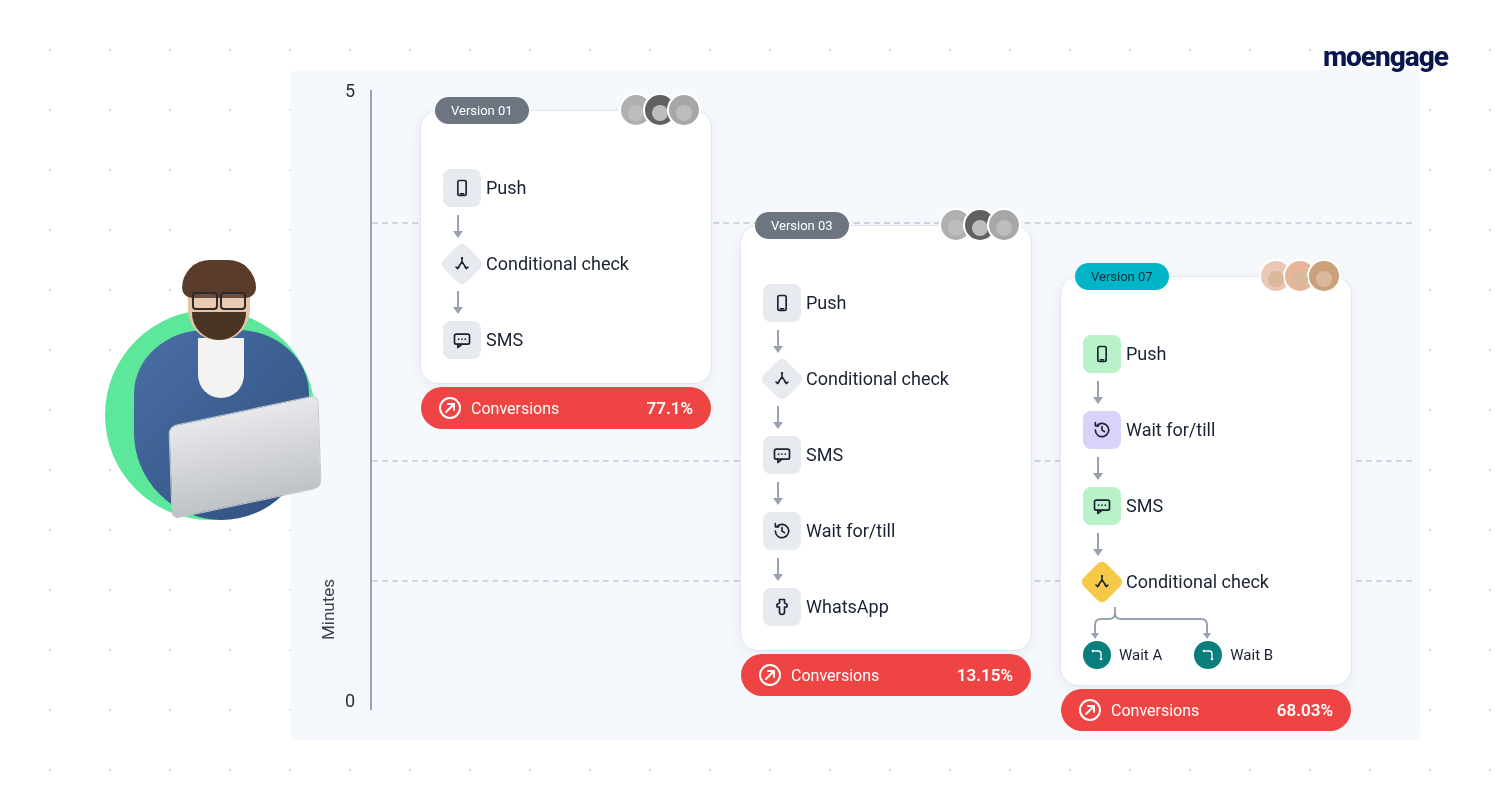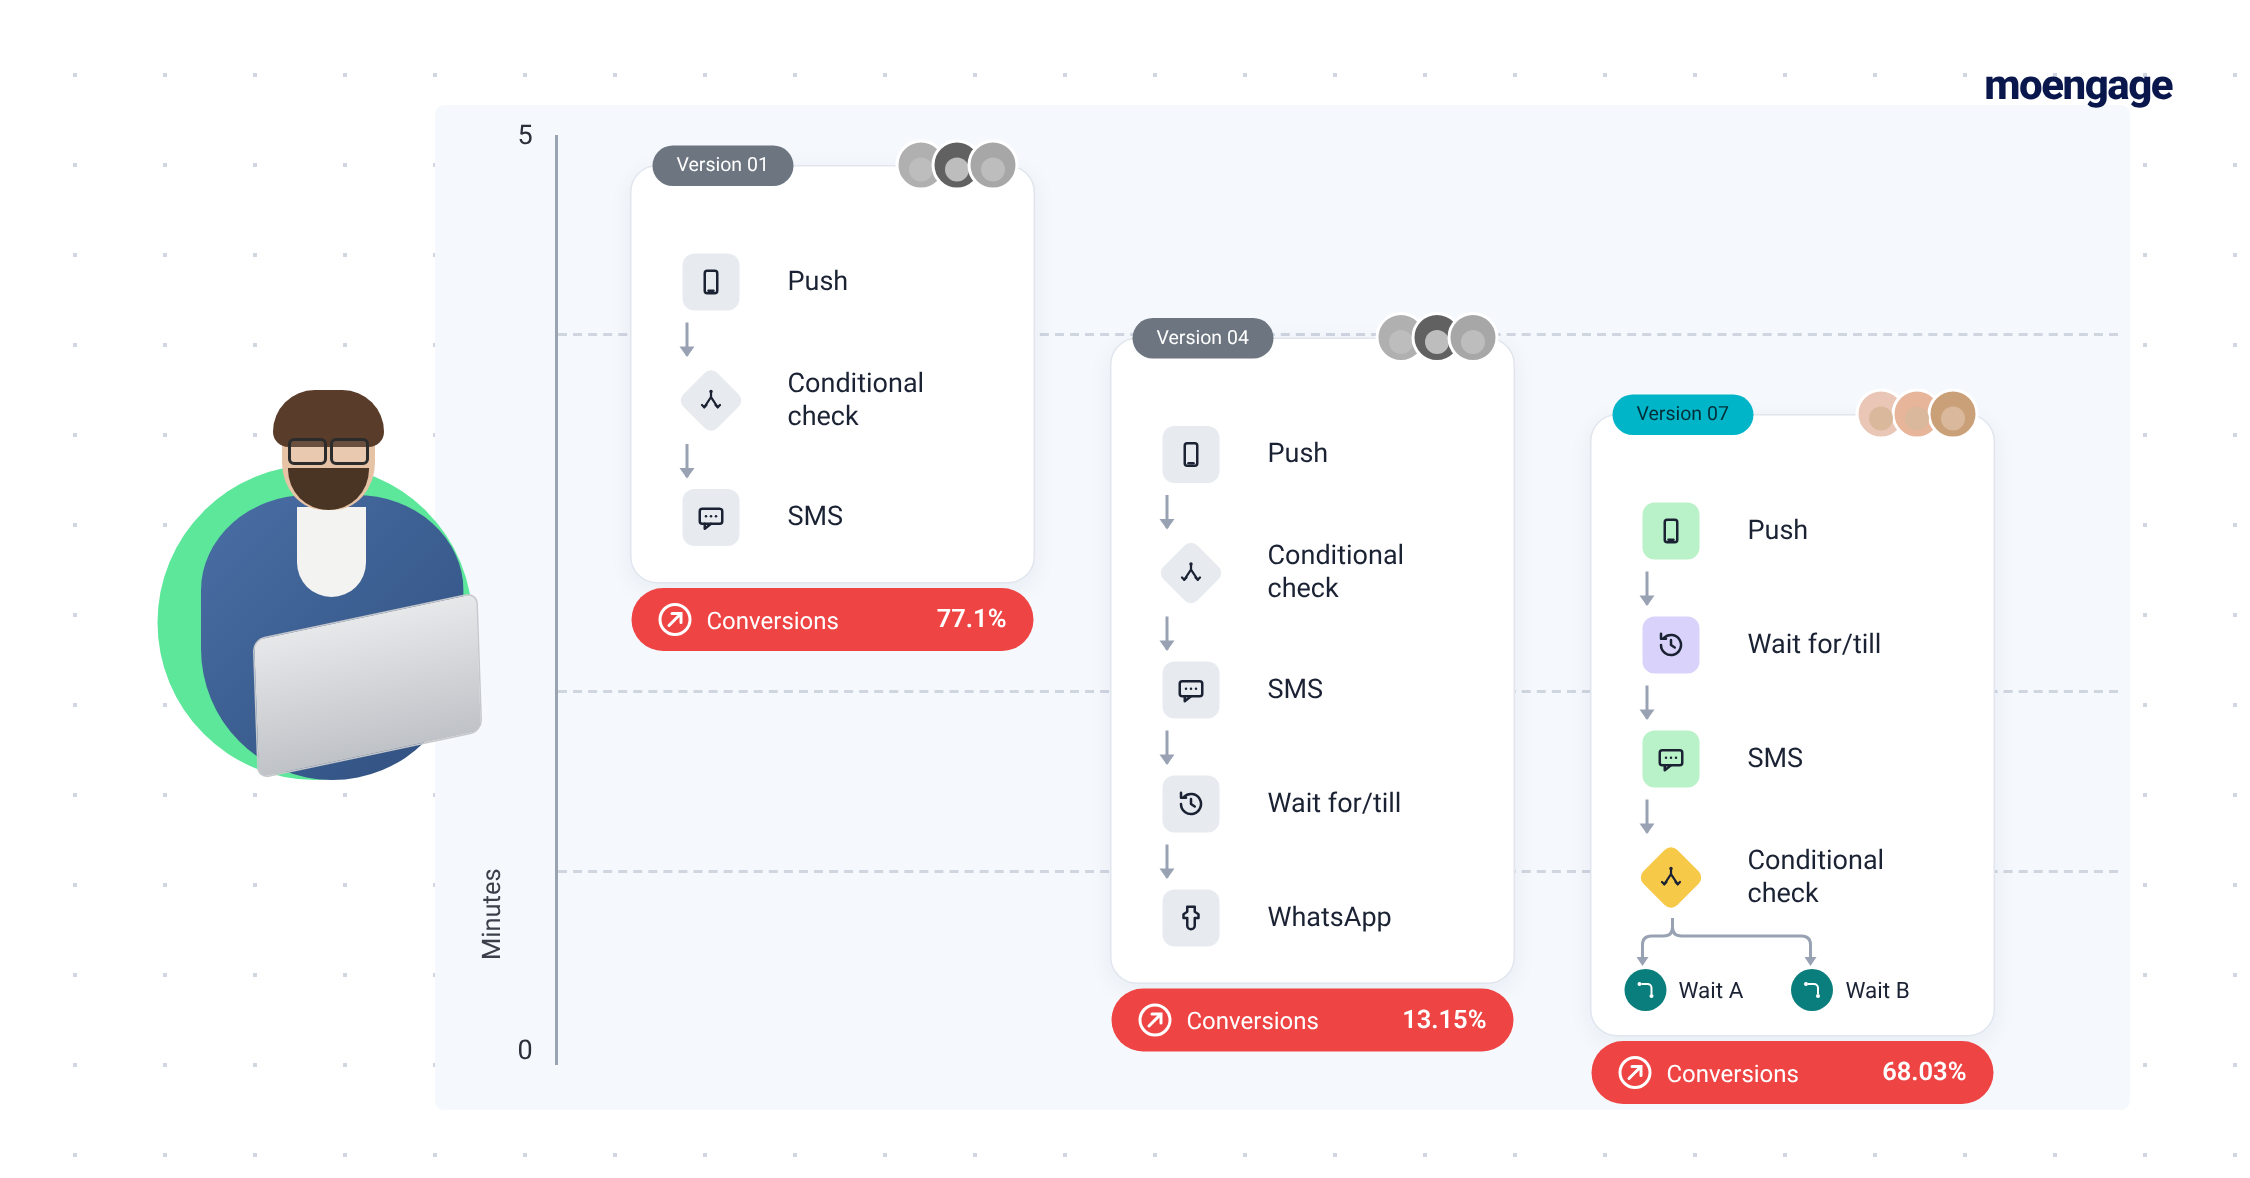--- a/index.html
+++ b/index.html
@@ -159,21 +159,21 @@
   }
 
   
   .card {
     position: absolute;
     background: #fff;
     border: 1px solid #e1e6ee;
     border-radius: 18px;
     box-shadow: 0 4px 16px rgba(10,30,80,.06);
     z-index: 4;
-    width: 270px;
+    width: 292px;
   }
   .card-header {
     position: relative;
     height: 44px;
   }
   .version-pill {
     position: absolute;
     left: 14px; top: -14px;
     padding: 6px 16px;
     border-radius: 18px;
@@ -205,23 +205,23 @@
   .avatar.c3 { background: #c8a184; }
   .avatar.color1 { background: #e9c6b6; }
   .avatar.color2 { background: #e7b59a; }
   .avatar.color3 { background: #caa078; }
 
   .steps {
     padding: 6px 18px 16px 18px;
   }
   .step {
     display: flex; align-items: center;
-    gap: 32px;
+    gap: 5px;
     position: relative;
-    margin: 8px 16px;
+    margin: 8px 4px;
   }
   .step-icon {
     width: 38px; height: 38px;
     border-radius: 8px;
     display: flex; align-items: center; justify-content: center;
     flex-shrink: 0;
   }
   .step-icon.bg-gray   { background: #e7eaef; }
   .step-icon.bg-green  { background: #b9f2c8; }
   .step-icon.bg-lilac  { background: #d9d3fb; }
@@ -378,21 +378,21 @@
           </svg>
       </span>
       <span>Conversions</span>
     </div>
     <span class="conv-val">77.1%</span>
   </div>
 </div>
 
 <div class="card" style="left:740px; top:225px;">
   <div class="card-header">
-    <div class="version-pill vp-gray">Version 04</div>
+    <div class="version-pill vp-gray">Version 03</div>
     <div class="avatars">
       <div class="avatar gray c1">
           <div class="face"></div>
         </div>
       <div class="avatar gray c2">
           <div class="face"></div>
         </div>
       <div class="avatar gray c3">
           <div class="face"></div>
         </div>

